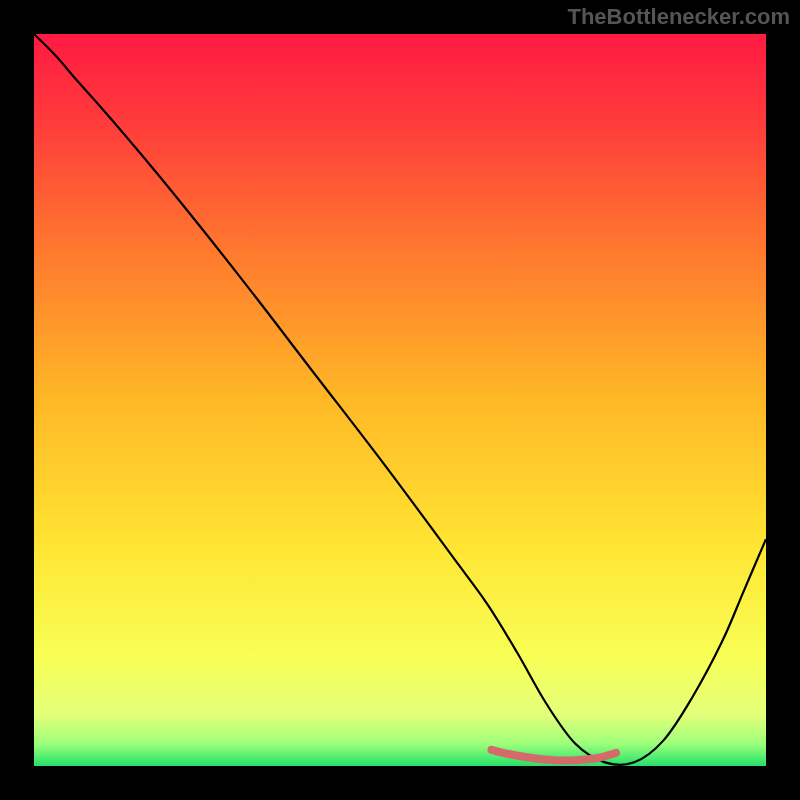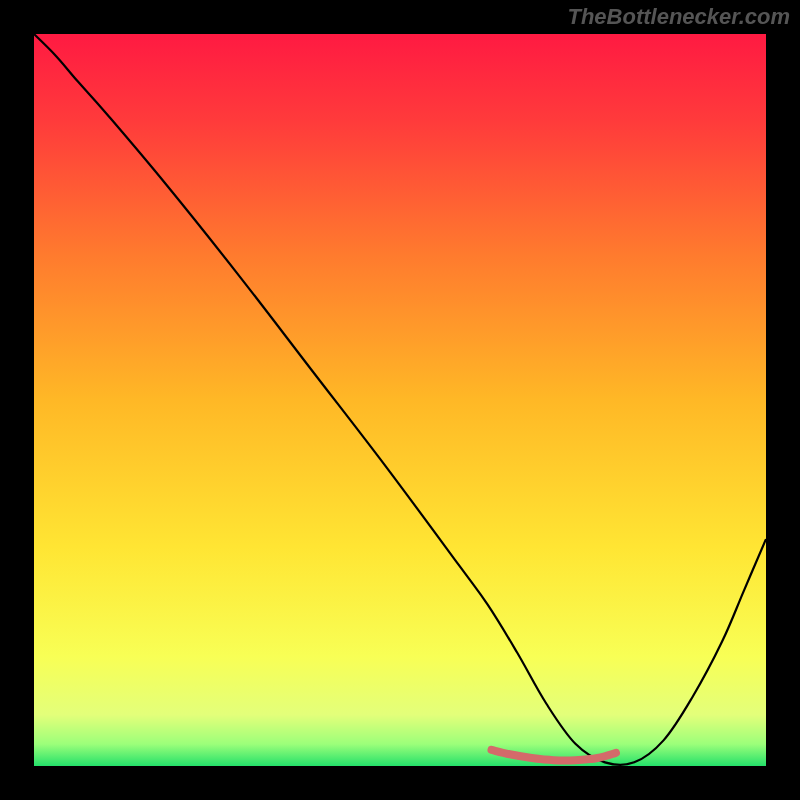--- a/index.html
+++ b/index.html
@@ -9,21 +9,20 @@
     height: 800px;
     background: #000;
     overflow: hidden;
     font-family: Arial, Helvetica, sans-serif;
   }
   .frame {
     position: relative;
     width: 800px;
     height: 800px;
     background: #000;
-    font-style: italic;
   }
   .watermark {
     position: absolute;
     top: 4px;
     right: 10px;
     color: #555;
     font-size: 22px;
     font-weight: 600;
     z-index: 5;
   }

